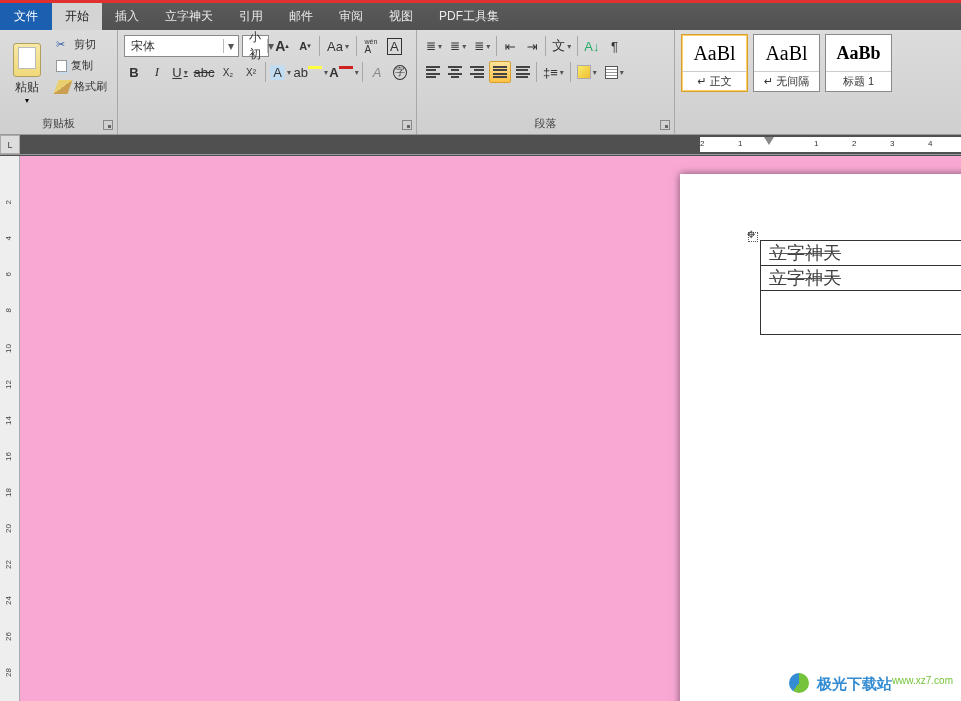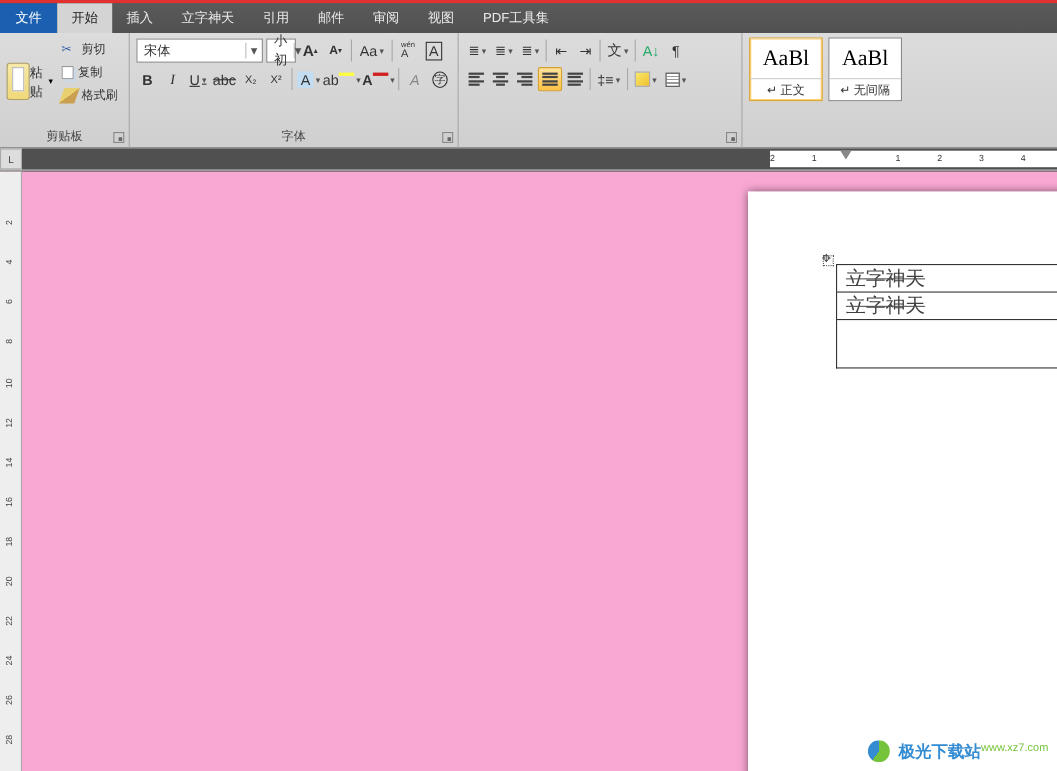--- a/index.html
+++ b/index.html
@@ -71,21 +71,21 @@
     content: "";
     position: absolute;
     right: 1px; bottom: 1px;
     border-right: 3px solid #666;
     border-bottom: 3px solid #666;
     width: 0; height: 0;
   }
   
   .paste-big {
     display: flex;
-    flex-direction: row;
+    flex-direction: column;
     align-items: center;
     justify-content: center;
     width: 42px;
     margin-right: 4px;
     cursor: pointer;
   }
   .paste-icon {
     width: 28px; height: 34px;
     background: linear-gradient(#f7e9a6, #f0d97a);
     border: 1px solid #b0a060;
@@ -453,21 +453,20 @@
           </div>
         <div class="sep"></div>
         <div class="smallbtn">
             <span style="color:#888;font-style:italic;">A</span>
           </div>
         <div class="smallbtn">
             <span class="circle-A">字</span>
           </div>
       </div>
     </div>
-    <div class="group-label">字体</div>
     <div class="group-expand"></div>
   </div>
 
   <div class="ribbon-group para-group">
     <div class="group-body" style="flex-direction:column;">
       <div class="para-row1">
         <div class="smallbtn">
             <span class="list-ico">≣</span>
             <span class="dd-arrow">▾</span>
           </div>
@@ -549,33 +548,38 @@
         <div class="smallbtn">
             <span class="shade-ico"></span>
             <span class="dd-arrow">▾</span>
           </div>
         <div class="smallbtn">
             <span class="border-ico"></span>
             <span class="dd-arrow">▾</span>
           </div>
       </div>
     </div>
+    <div class="group-label">段落</div>
     <div class="group-expand"></div>
   </div>
 
   <div class="ribbon-group styles-group">
     <div class="group-body">
       <div class="styles-row" id="styles-row">
           <div class="style-card active">
     <div class="style-preview" style="font-size:20px;color:#000;font-weight:normal;">AaBl</div>
     <div class="style-name">↵ 正文</div>
           </div>
           <div class="style-card">
     <div class="style-preview" style="font-size:20px;color:#000;font-weight:normal;">AaBl</div>
     <div class="style-name">↵ 无间隔</div>
+          </div>
+          <div class="style-card">
+    <div class="style-preview" style="font-size:18px;color:#000;font-weight:bold;">AaBb</div>
+    <div class="style-name">标题 1</div>
           </div>
         </div>
     </div>
     <div class="group-label"></div>
   </div>
 </div>
 
 <div class="ruler-bar">
   <div class="ruler-corner">L</div>
   <div class="ruler-h">

